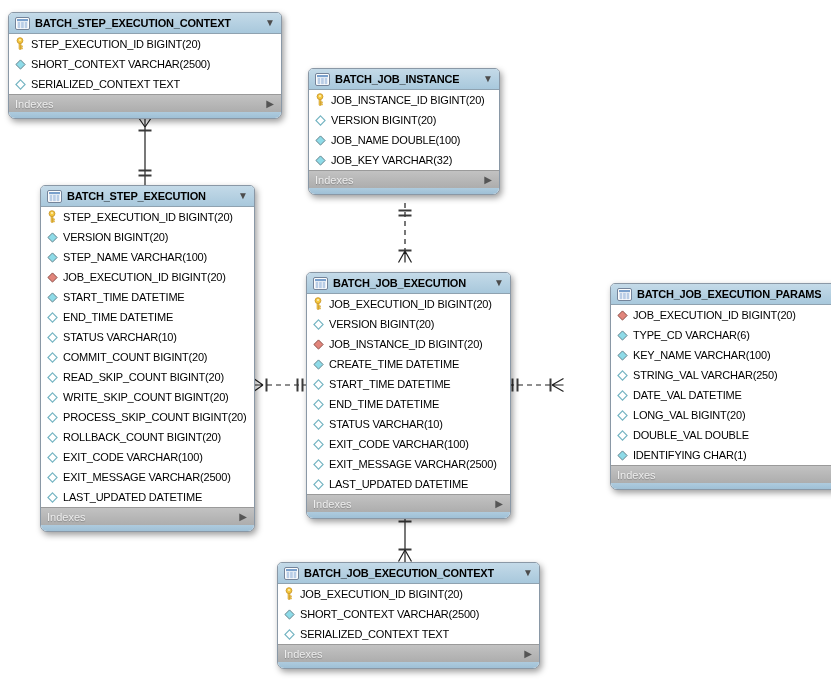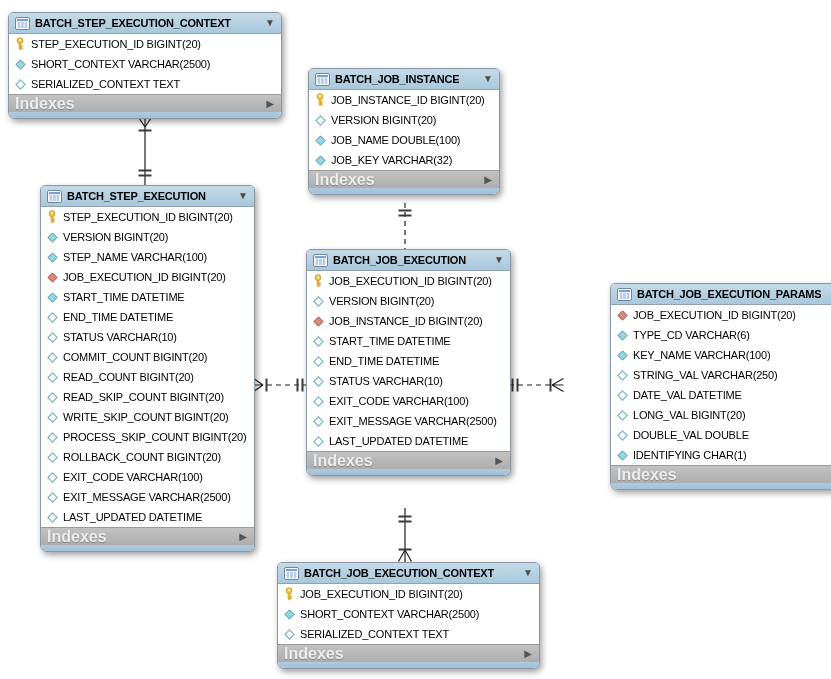--- a/index.html
+++ b/index.html
@@ -29,21 +29,21 @@
     height:20px;display:flex;align-items:center;gap:5px;padding:0 8px 0 5px;
     font-size:11px;color:#000;white-space:nowrap;letter-spacing:-0.2px;
   }
   .cicon{display:inline-flex;flex:0 0 auto;width:12px;justify-content:center;}
   .tindexes{
     height:17px;display:flex;align-items:center;
     background:linear-gradient(#c2c2c2,#adadad);
     border-top:1px solid #9a9a9a;padding:0 6px;position:relative;
   }
   .ilabel{
-    font-size:16px;font-weight:bold;color:#ededed;
+    font-size:11px;font-weight:normal;color:#ededed;
     text-shadow:0 1px 1px rgba(0,0,0,0.25);
   }
   .iarrow{position:absolute;right:7px;font-size:10px;color:#555;line-height:1;}
   .tfoot{
     height:6px;background:linear-gradient(#aecbde,#9fc0d6);
     border-radius:0 0 6px 6px;
   }
 </style>
 </head>
 <body>
@@ -283,28 +283,20 @@
           </svg>
         </span>
         <span>COMMIT_COUNT BIGINT(20)</span>
       </div>
       <div class="crow">
         <span class="cicon">
           <svg width="11" height="11" viewBox="0 0 11 11">
             <polygon points="5.5,0.9 10.1,5.5 5.5,10.1 0.9,5.5" fill="#ffffff" stroke="#74b4c2" stroke-width="1.1"></polygon>
           </svg>
         </span>
-        <span>READ_COUNT BIGINT(20)</span>
-      </div>
-      <div class="crow">
-        <span class="cicon">
-          <svg width="11" height="11" viewBox="0 0 11 11">
-            <polygon points="5.5,0.9 10.1,5.5 5.5,10.1 0.9,5.5" fill="#ffffff" stroke="#74b4c2" stroke-width="1.1"></polygon>
-          </svg>
-        </span>
         <span>READ_SKIP_COUNT BIGINT(20)</span>
       </div>
       <div class="crow">
         <span class="cicon">
           <svg width="11" height="11" viewBox="0 0 11 11">
             <polygon points="5.5,0.9 10.1,5.5 5.5,10.1 0.9,5.5" fill="#ffffff" stroke="#74b4c2" stroke-width="1.1"></polygon>
           </svg>
         </span>
         <span>WRITE_SKIP_COUNT BIGINT(20)</span>
       </div>
@@ -349,21 +341,21 @@
         <span>LAST_UPDATED DATETIME</span>
       </div>
     </div>
   <div class="tindexes">
     <span class="ilabel">Indexes</span>
     <span class="iarrow">▶</span>
   </div>
   <div class="tfoot"></div>
 </div>
 
-<div class="etable" style="left:306px;top:249px;width:203px;">
+<div class="etable" style="left:306px;top:272px;width:203px;">
   <div class="thead">
     <span class="ticon">
         <svg width="15" height="13" viewBox="0 0 15 13">
           <rect x="0.5" y="0.5" width="14" height="12" rx="1.5" fill="#fdfdfd" stroke="#74849a"></rect>
           <rect x="2" y="2" width="11" height="2.2" fill="#7aa0cc"></rect>
           <rect x="2.6" y="5" width="2.7" height="6.2" fill="#b9cde6"></rect>
           <rect x="6.1" y="5" width="2.7" height="6.2" fill="#b9cde6"></rect>
           <rect x="9.6" y="5" width="2.7" height="6.2" fill="#b9cde6"></rect>
         </svg>
       </span>
@@ -391,20 +383,28 @@
         </span>
         <span>VERSION BIGINT(20)</span>
       </div>
       <div class="crow">
         <span class="cicon">
           <svg width="11" height="11" viewBox="0 0 11 11">
             <polygon points="5.5,0.9 10.1,5.5 5.5,10.1 0.9,5.5" fill="#e2857b" stroke="#8a4a42" stroke-width="1"></polygon>
           </svg>
         </span>
         <span>JOB_INSTANCE_ID BIGINT(20)</span>
+      </div>
+      <div class="crow">
+        <span class="cicon">
+          <svg width="11" height="11" viewBox="0 0 11 11">
+            <polygon points="5.5,0.9 10.1,5.5 5.5,10.1 0.9,5.5" fill="#8edbe8" stroke="#5f828c" stroke-width="1"></polygon>
+          </svg>
+        </span>
+        <span>CREATE_TIME DATETIME</span>
       </div>
       <div class="crow">
         <span class="cicon">
           <svg width="11" height="11" viewBox="0 0 11 11">
             <polygon points="5.5,0.9 10.1,5.5 5.5,10.1 0.9,5.5" fill="#ffffff" stroke="#74b4c2" stroke-width="1.1"></polygon>
           </svg>
         </span>
         <span>START_TIME DATETIME</span>
       </div>
       <div class="crow">

